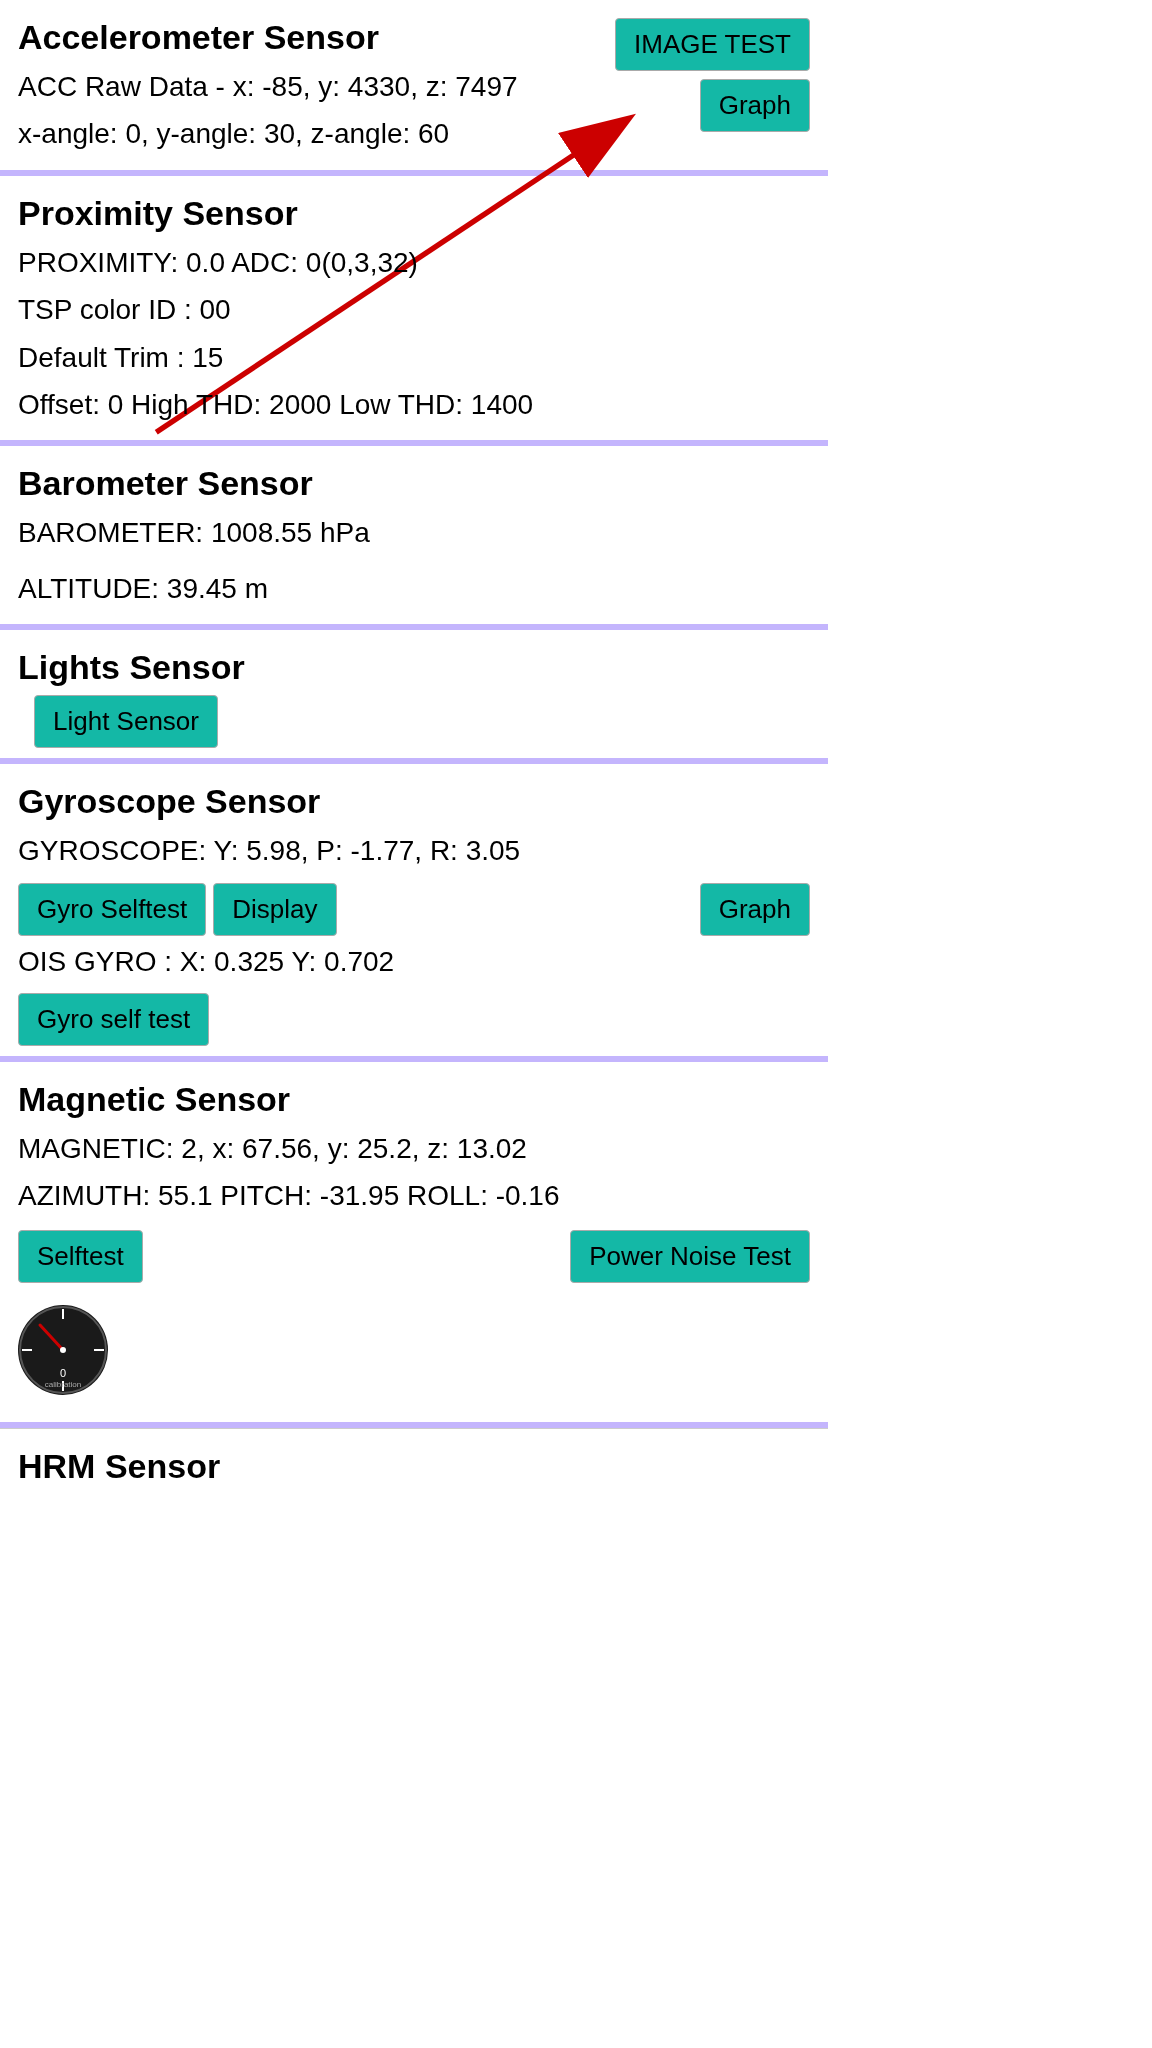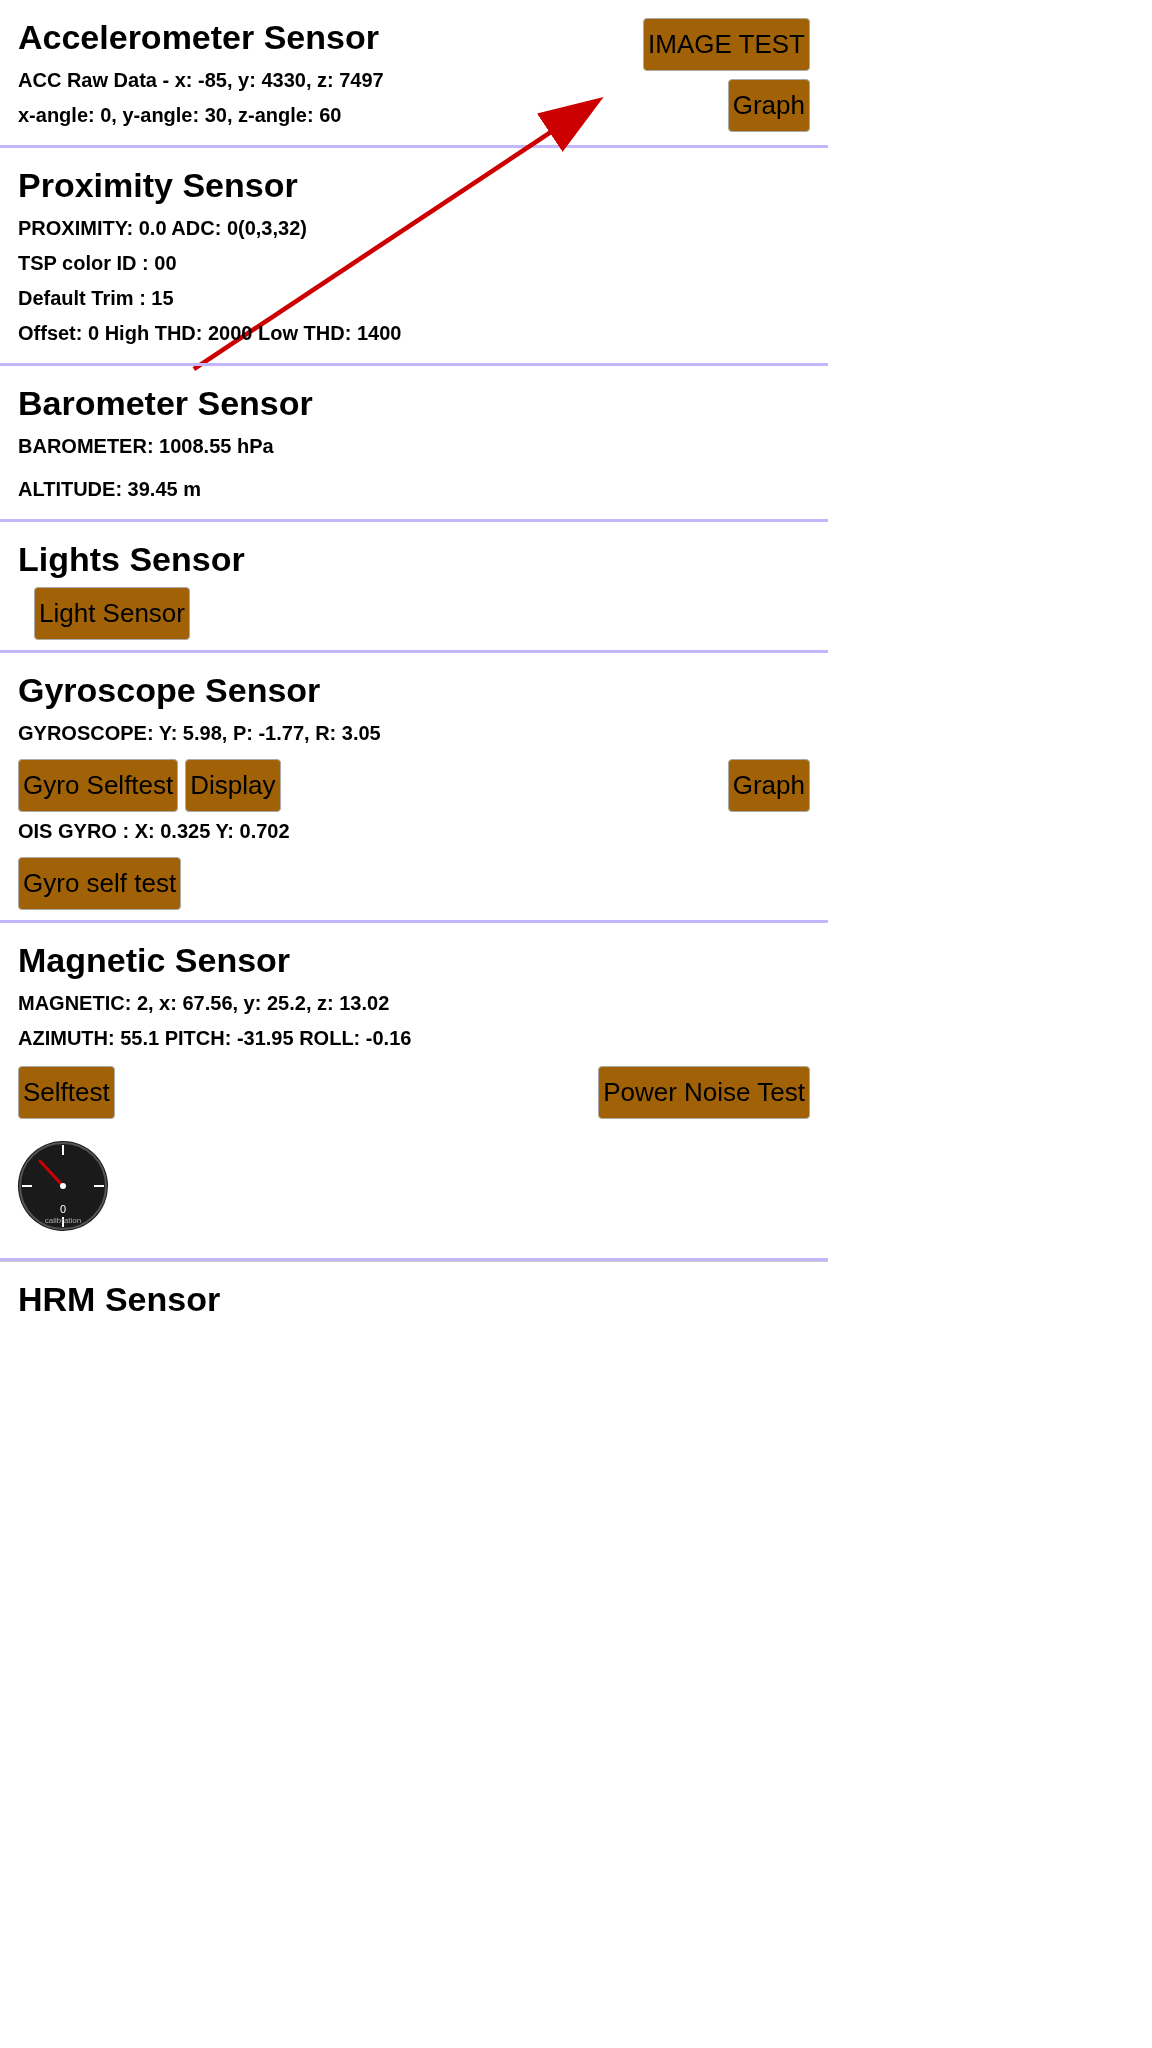--- a/index.html
+++ b/index.html
@@ -8,42 +8,41 @@
       font-family: 'Arial', sans-serif;
       font-size: 28px;
       color: #000000;
       width: 828px;
       min-height: 2048px;
       overflow-x: hidden;
     }
 
     .section {
       padding: 18px 18px 10px 18px;
-      border-bottom: 3px solid #c4b5fd;
+      border-bottom: 6px solid #c4b5fd;
       position: relative;
     }
 
     .section-title {
       font-size: 34px;
       font-weight: bold;
       margin-bottom: 8px;
     }
 
     .section-data {
-      font-size: 20px;
+      font-size: 28px;
       line-height: 1.55;
       margin-bottom: 4px;
-      font-weight: bold;
     }
 
     .btn {
-      background: #a16207;
+      background: #14b8a6;
       border: 1px solid #aaaaaa;
       border-radius: 4px;
-      padding: 10px 4px;
+      padding: 10px 18px;
       font-size: 26px;
       cursor: pointer;
       color: #000;
     }
 
     .top-row {
       display: flex;
       justify-content: space-between;
       align-items: flex-start;
     }

